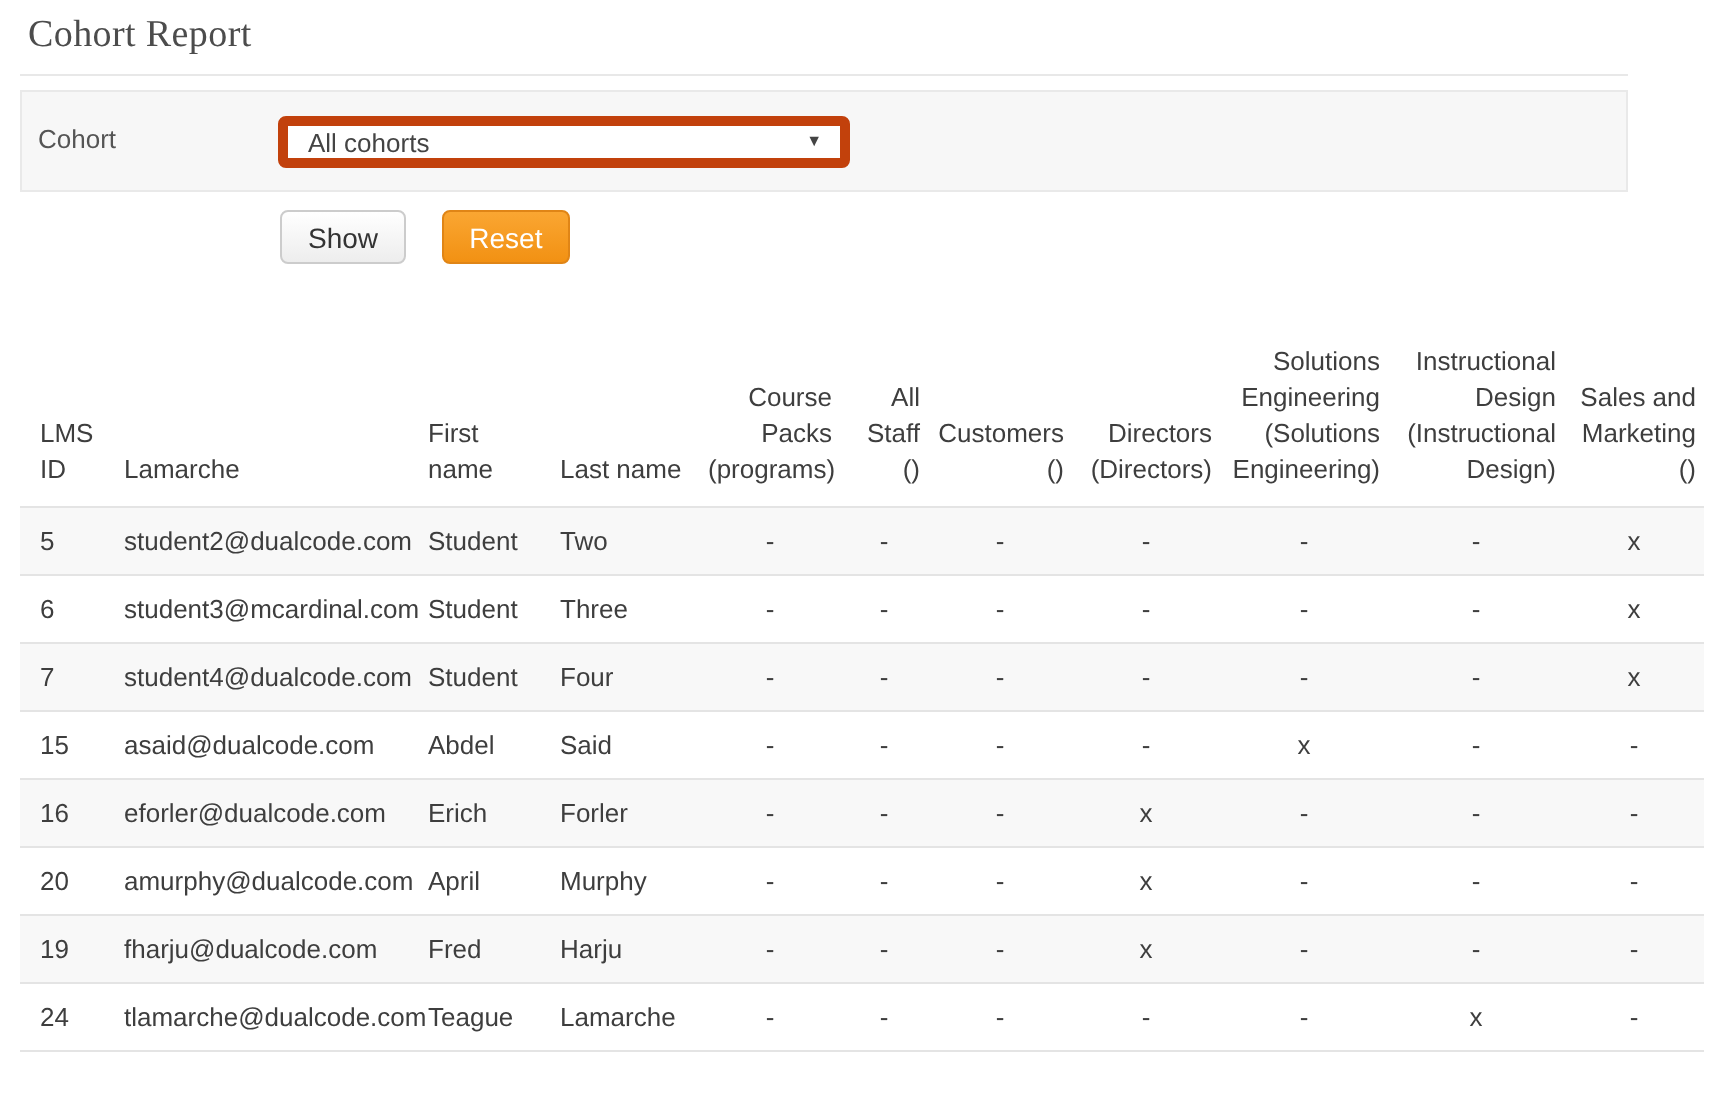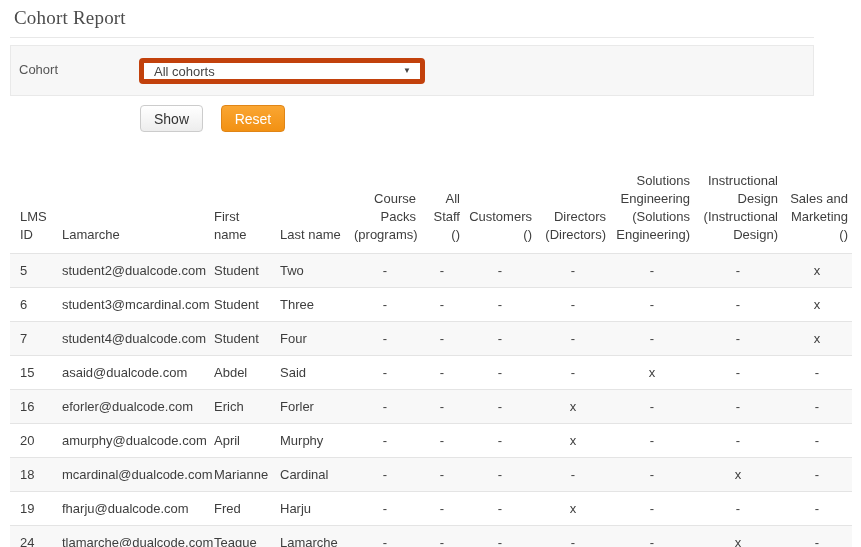--- a/index.html
+++ b/index.html
@@ -239,33 +239,20 @@
           <td>Murphy</td>
           <td>-</td>
           <td>-</td>
           <td>-</td>
           <td>x</td>
           <td>-</td>
           <td>-</td>
           <td>-</td>
         </tr>
         <tr>
-          <td>18</td>
-          <td>mcardinal@dualcode.com</td>
-          <td>Marianne</td>
-          <td>Cardinal</td>
-          <td>-</td>
-          <td>-</td>
-          <td>-</td>
-          <td>-</td>
-          <td>-</td>
-          <td>x</td>
-          <td>-</td>
-        </tr>
-        <tr>
           <td>19</td>
           <td>fharju@dualcode.com</td>
           <td>Fred</td>
           <td>Harju</td>
           <td>-</td>
           <td>-</td>
           <td>-</td>
           <td>x</td>
           <td>-</td>
           <td>-</td>

